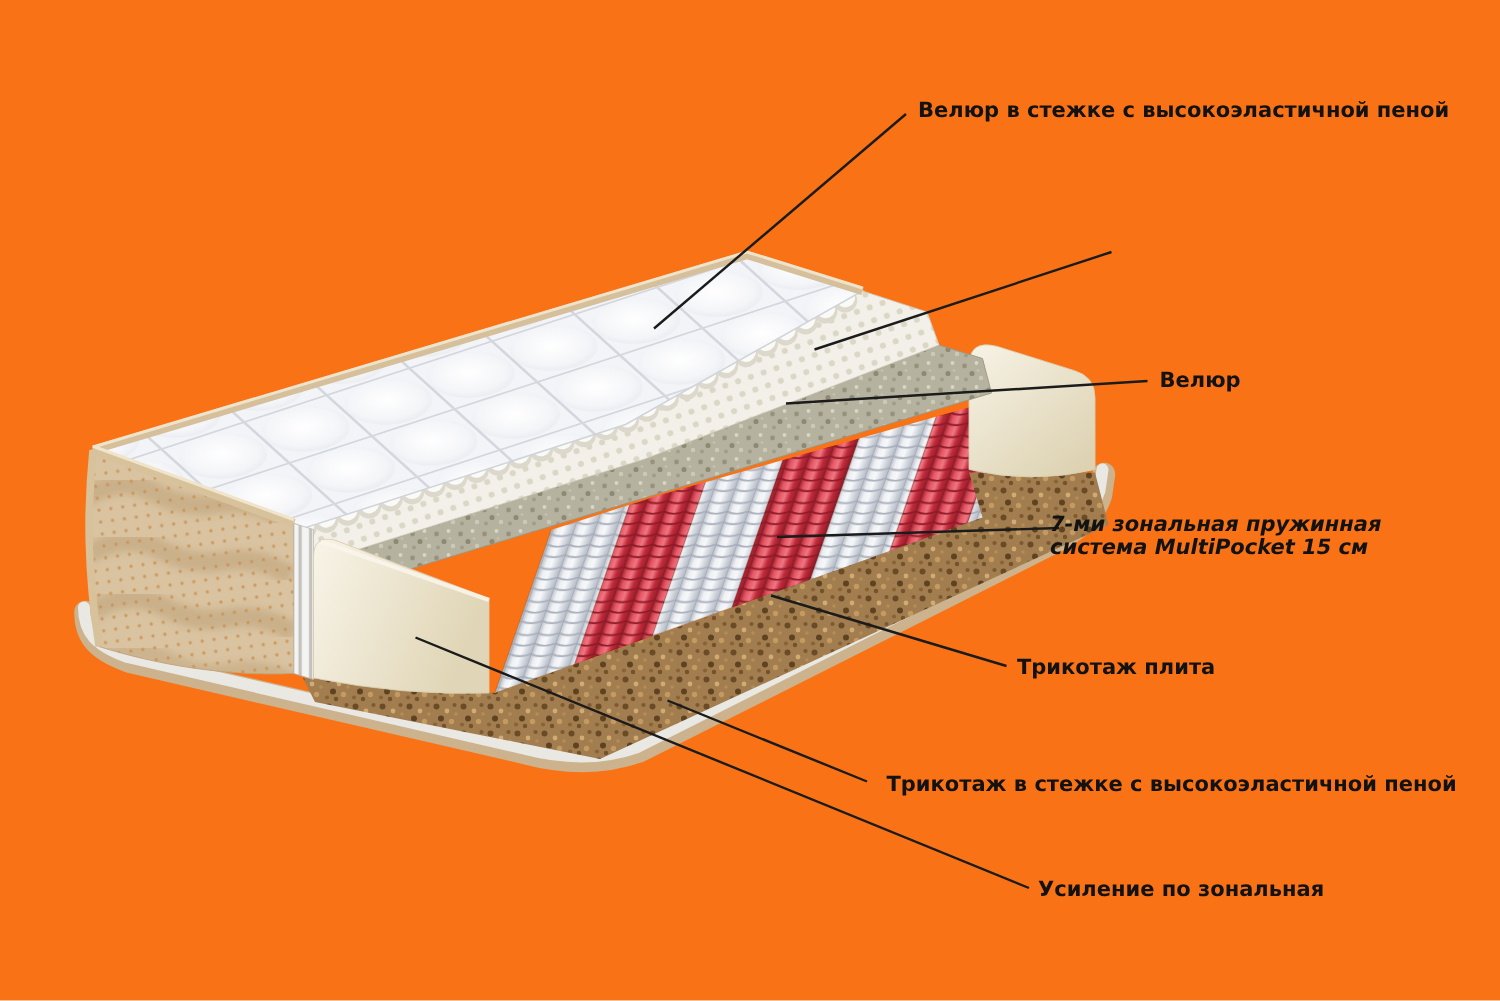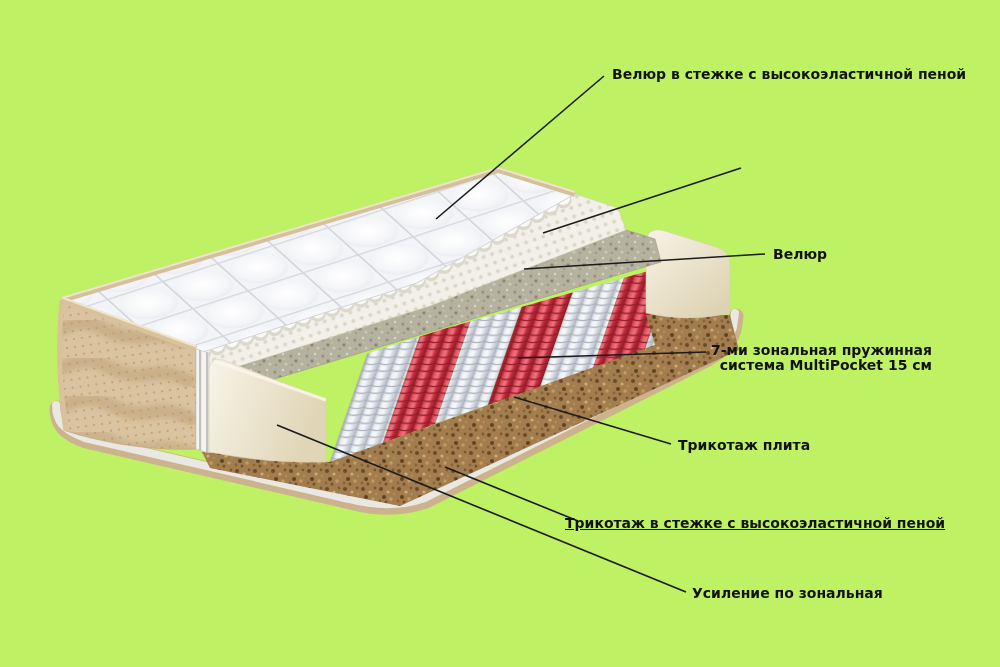--- a/index.html
+++ b/index.html
@@ -1,25 +1,25 @@
 <!DOCTYPE html>
 <html><head>
 <meta charset="utf-8">
 <style>
   html,body{margin:0;padding:0;background:#ffffff;}
   .stage{
-    position:relative;width:1000px;height:667px;background:#bef264;
+    position:relative;width:1000px;height:667px;background:#f97316;
     font-family:"DejaVu Sans", sans-serif;overflow:hidden;
   }
   .stage svg{position:absolute;left:0;top:0;}
   .callout{
     position:absolute;font-weight:bold;font-size:14px;line-height:17px;
     color:#121212;white-space:pre-line;
   }
-  .callout.center{text-align:right;line-height:15px;}
+  .callout.center{text-align:left;line-height:15px;font-style:italic;}
   .callout.tight{line-height:19px;}
 </style>
 </head>
 <body>
 
 <div class="stage">
 
 <svg width="1000" height="667" viewBox="0 0 1000 667">
   <defs>
     <radialGradient id="puffG" cx="50%" cy="45%" r="60%">
@@ -170,16 +170,16 @@
     <line x1="578" y1="521" x2="445" y2="467"></line>
     <line x1="686" y1="592" x2="277" y2="425"></line>
   </g>
 </svg>
 
   <div class="callout" style="left:612px;top:66px;">Велюр в стежке с высокоэластичной пеной</div>
   <div class="callout" style="left:773px;top:246px;">Велюр</div>
   <div class="callout center" style="left:700px;top:343px;width:232px;">7-ми зональная пружинная
 система MultiPocket 15 см</div>
   <div class="callout" style="left:678px;top:437px;">Трикотаж плита</div>
-  <div class="callout" style="left:565px;top:515px;text-decoration:underline;">Трикотаж в стежке с высокоэластичной пеной</div>
+  <div class="callout" style="left:591px;top:515px;">Трикотаж в стежке с высокоэластичной пеной</div>
   <div class="callout" style="left:692px;top:585px;">Усиление по зональная</div>
 
 </div>
 
 </body></html>

